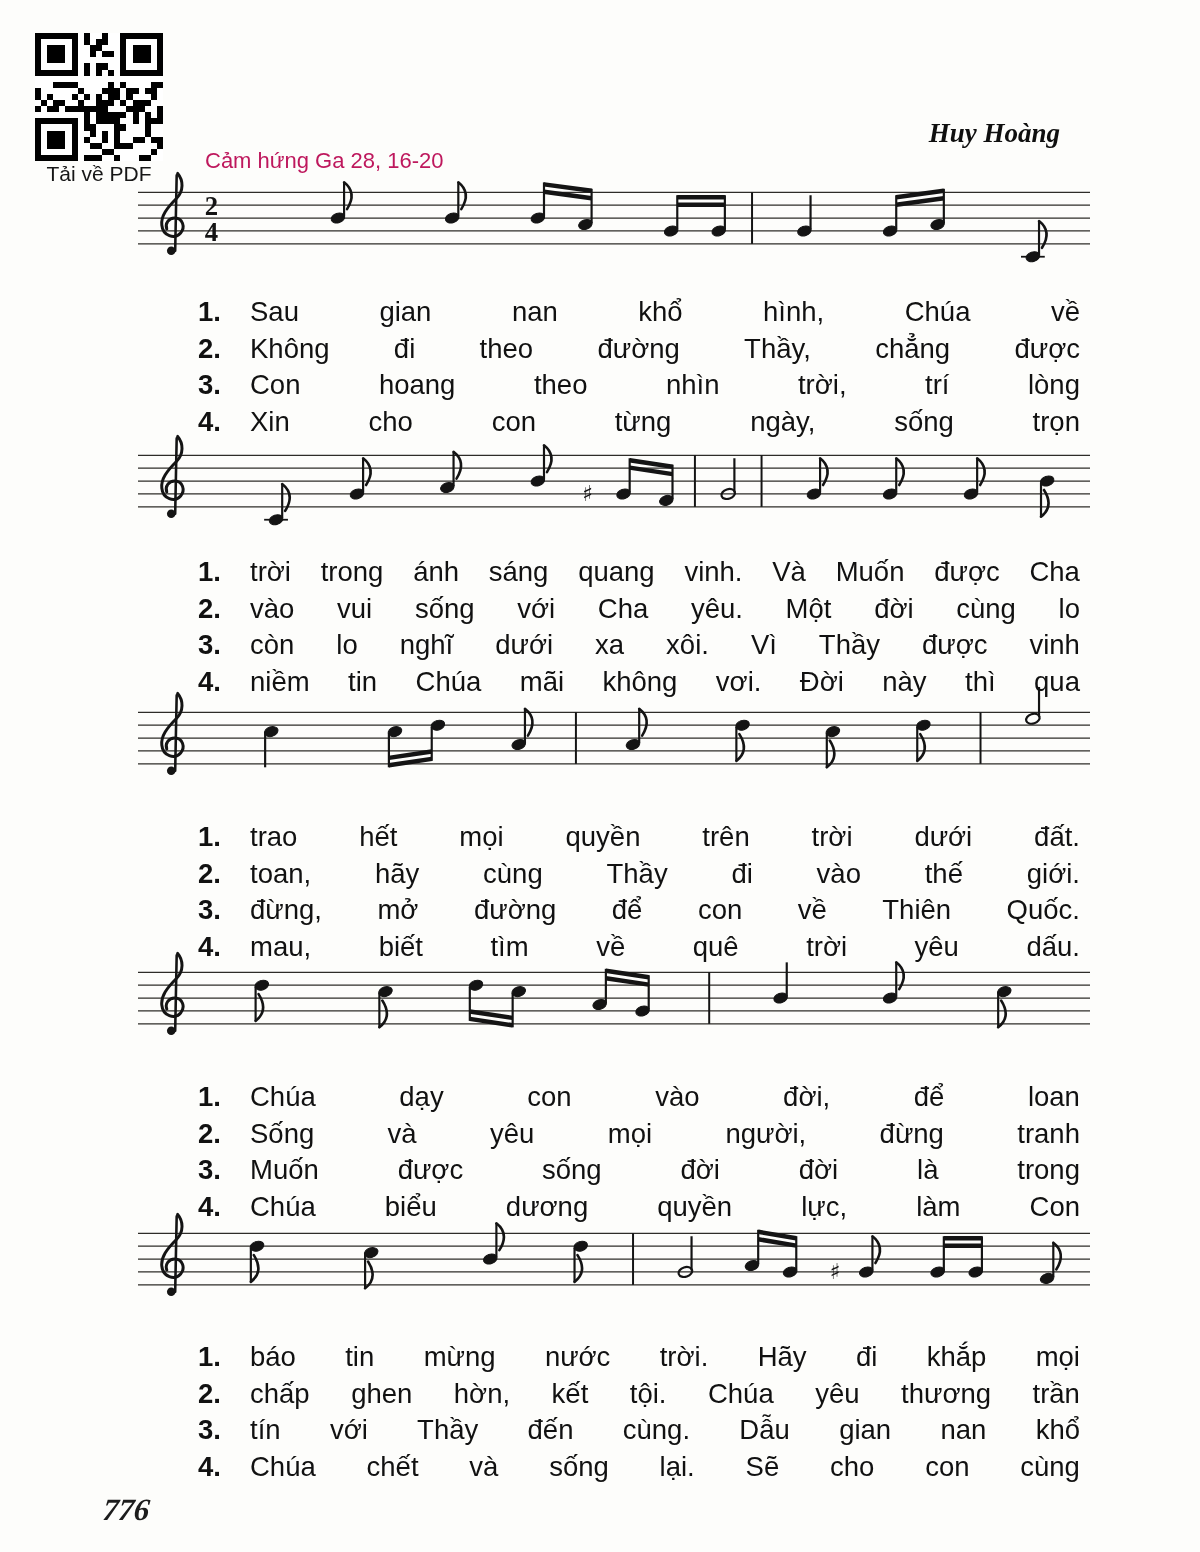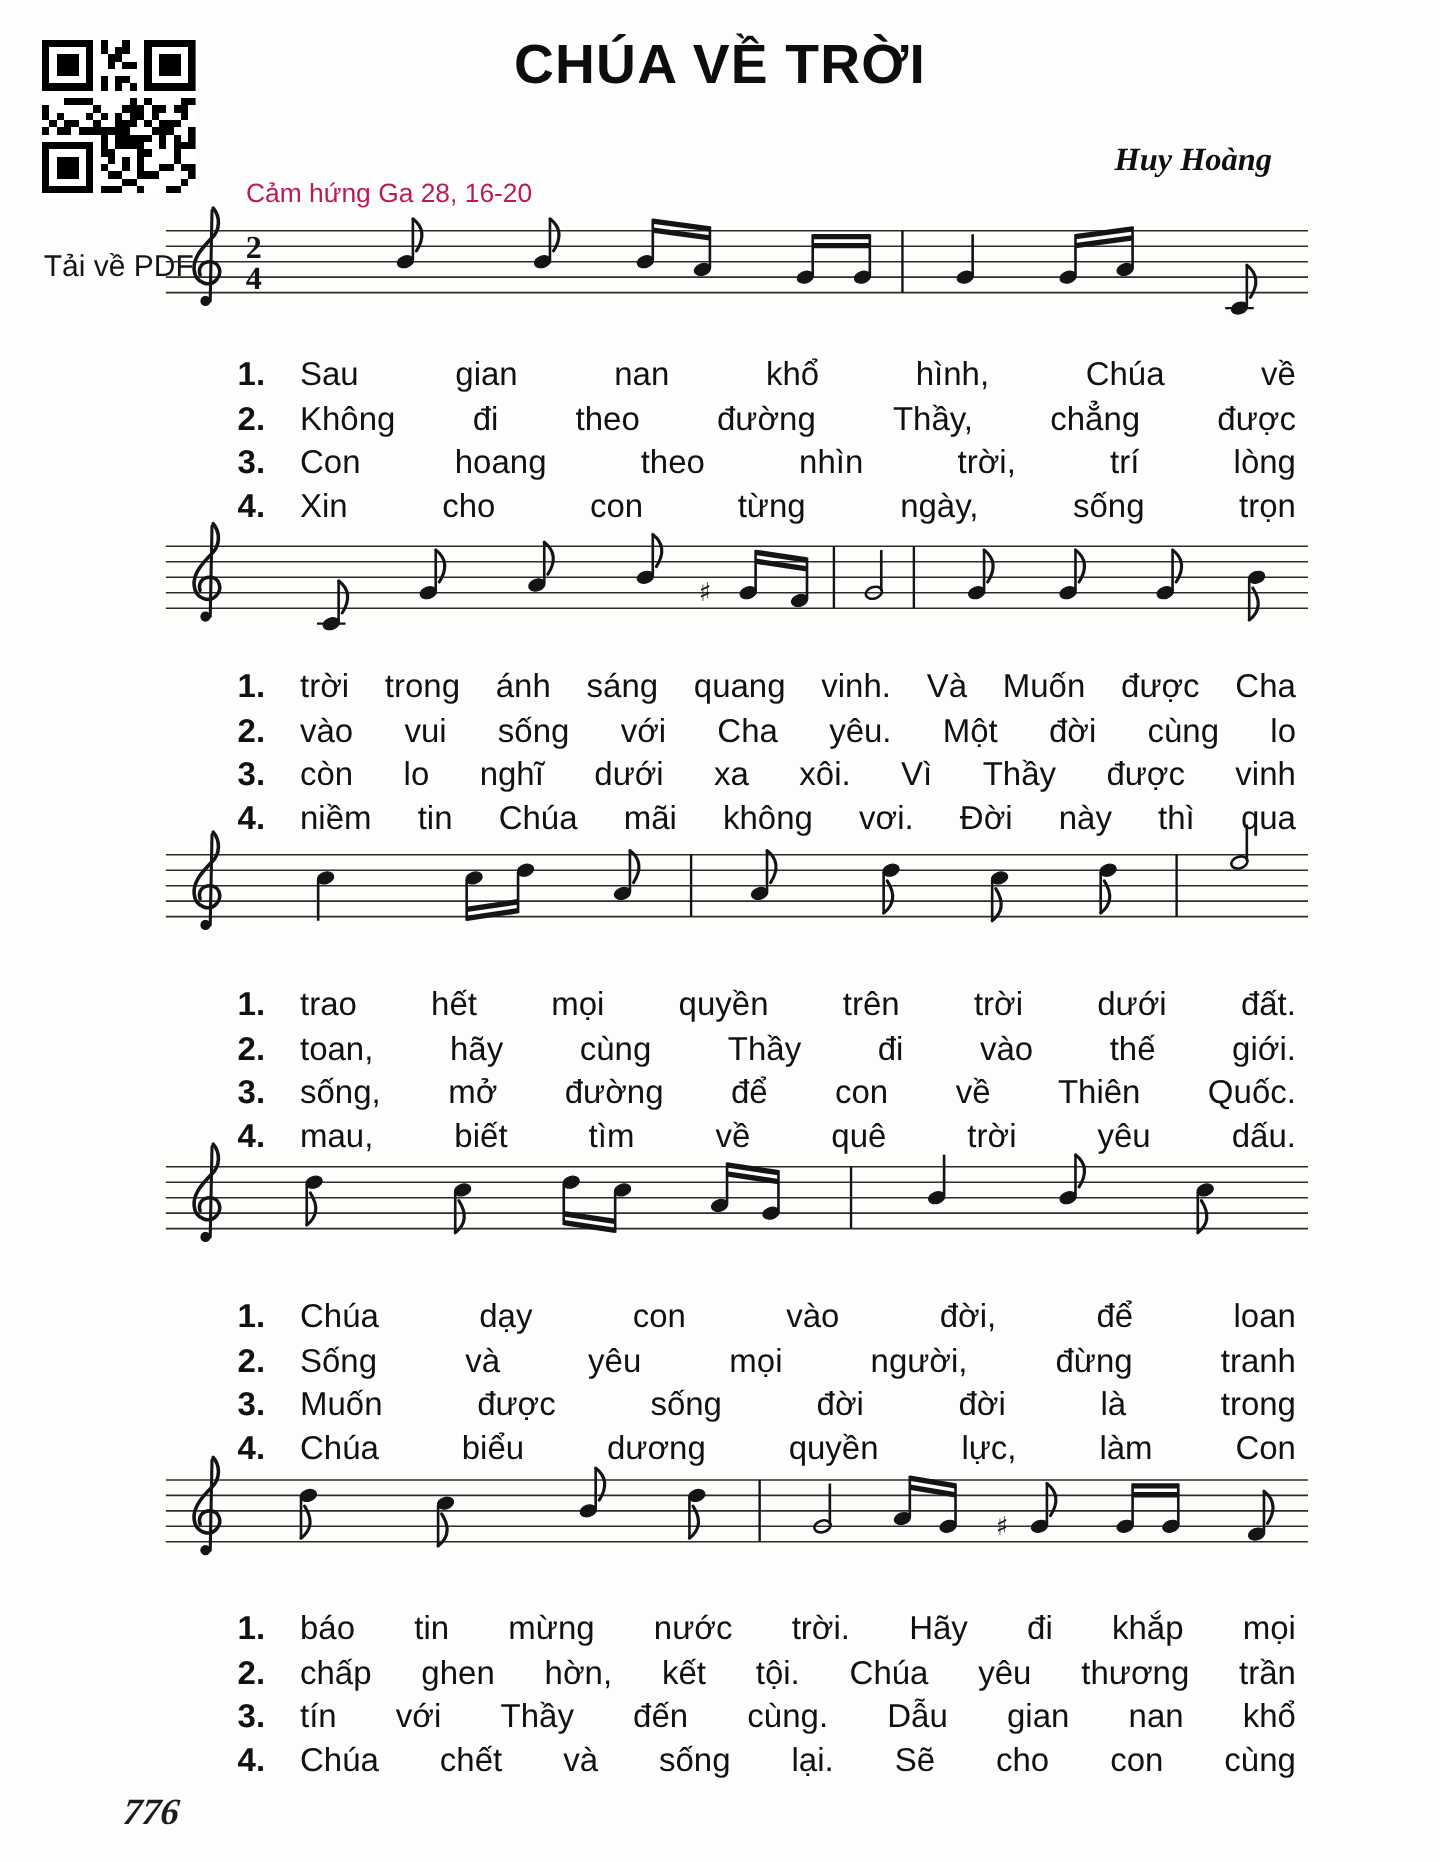--- a/index.html
+++ b/index.html
@@ -1,21 +1,21 @@
 <!DOCTYPE html>
 <html><head>
 <meta charset="utf-8">
 <style>
   html,body{margin:0;padding:0;background:#d9d9d9;}
   .page{position:relative;width:1200px;height:1552px;margin:0 auto;background:#fdfdfb;
         font-family:"Liberation Sans",sans-serif;color:#111;overflow:hidden;}
   .qr{position:absolute;left:35px;top:33px;width:128px;height:128px;}
   .qr svg{display:block;width:100%;height:100%;}
   .qr-caption{position:absolute;left:22px;top:162px;width:154px;text-align:center;
-              font-size:25px;color:#161616;margin-top:46px;}
+              font-size:21px;color:#161616;}
   .title{position:absolute;left:0;right:0;top:26px;margin:0;text-align:center;
          font-size:46px;font-weight:800;letter-spacing:1px;color:#0d0d0d;
          font-family:"Liberation Sans",sans-serif;}
   .composer{position:absolute;right:140px;top:118px;font-size:27px;font-weight:700;
             font-style:italic;font-family:"Liberation Serif",serif;color:#0f0f0f;}
   .inspiration{position:absolute;left:205px;top:148px;font-size:22px;color:#be185d;}
   .staff{position:absolute;left:138px;width:952px;height:115px;}
   .staff svg{display:block;width:100%;height:100%;}
   .s1{top:167px;} .s2{top:430px;} .s3{top:687px;} .s4{top:947px;} .s5{top:1208px;}
   .verse{position:absolute;left:188px;width:892px;}
@@ -246,21 +246,20 @@
         <rect x="19" y="19" width="1" height="1" fill="#000"></rect>
         <rect x="8" y="20" width="1" height="1" fill="#000"></rect>
         <rect x="9" y="20" width="1" height="1" fill="#000"></rect>
         <rect x="10" y="20" width="1" height="1" fill="#000"></rect>
         <rect x="13" y="20" width="1" height="1" fill="#000"></rect>
         <rect x="17" y="20" width="1" height="1" fill="#000"></rect>
         <rect x="18" y="20" width="1" height="1" fill="#000"></rect>
       </svg>
     </div>
   <div class="qr-caption">Tải về PDF</div>
-  <h1 class="title">CHÚA VỀ TRỜI</h1>
   <div class="composer">Huy Hoàng</div>
   <div class="inspiration">Cảm hứng Ga 28, 16-20</div>
   <div id="staves">
       <div class="staff s1">
         <svg viewBox="0 0 960 115">
           <line x1="0" y1="25" x2="960" y2="25" stroke="#2e2c28" stroke-width="1.3"></line>
           <line x1="0" y1="38" x2="960" y2="38" stroke="#2e2c28" stroke-width="1.3"></line>
           <line x1="0" y1="51" x2="960" y2="51" stroke="#2e2c28" stroke-width="1.3"></line>
           <line x1="0" y1="64" x2="960" y2="64" stroke="#2e2c28" stroke-width="1.3"></line>
           <line x1="0" y1="77" x2="960" y2="77" stroke="#2e2c28" stroke-width="1.3"></line>
@@ -723,21 +722,21 @@
             <span class="w">Thầy</span>
             <span class="w">đi</span>
             <span class="w">vào</span>
             <span class="w">thế</span>
             <span class="w">giới.</span>
           </span>
         </div>
         <div class="vline">
           <span class="vnum">3.</span>
           <span class="vwords">
-            <span class="w">sống,</span>
+            <span class="w">đừng,</span>
             <span class="w">mở</span>
             <span class="w">đường</span>
             <span class="w">để</span>
             <span class="w">con</span>
             <span class="w">về</span>
             <span class="w">Thiên</span>
             <span class="w">Quốc.</span>
           </span>
         </div>
         <div class="vline">

